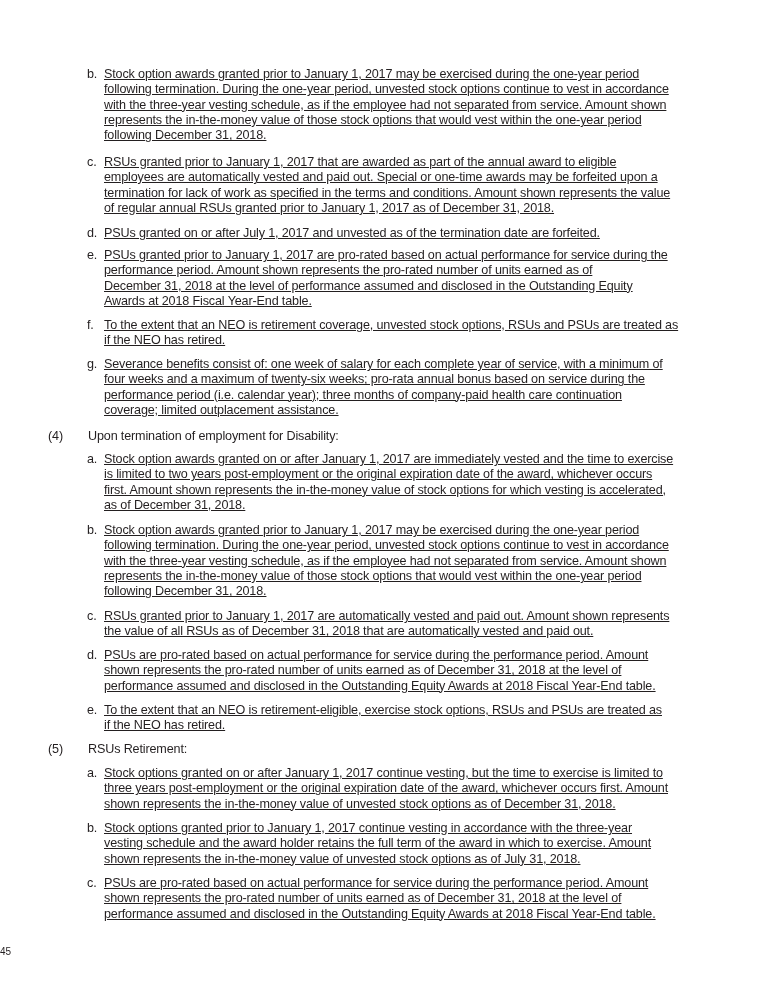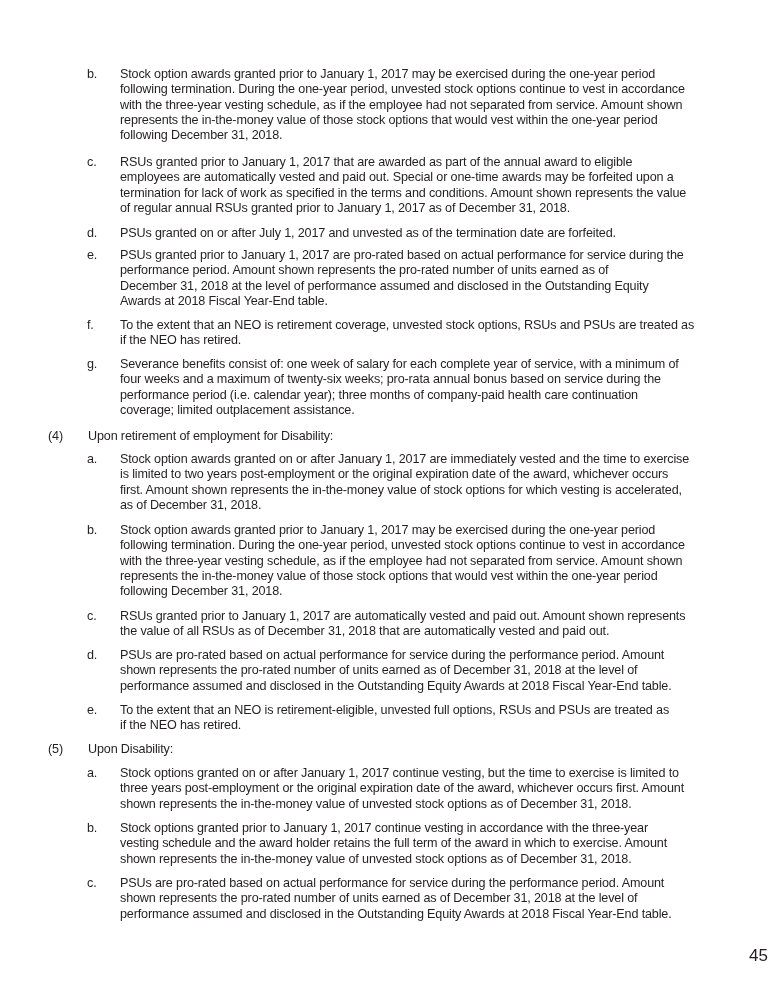--- a/index.html
+++ b/index.html
@@ -3,25 +3,25 @@
 <meta charset="utf-8">
 <style>
   html, body { margin: 0; padding: 0; background: #ffffff; }
   body { width: 768px; height: 1000px; position: relative; overflow: hidden;
          font-family: "Liberation Sans", sans-serif; color: #231f20; }
   .page { position: absolute; left: 0; top: 0; width: 768px; height: 1000px; }
   .blk { position: absolute; font-size: 12.6px; line-height: 15.3px; letter-spacing: -0.15px; }
   .blk .lbl { position: absolute; top: 0; white-space: nowrap; }
   .blk .txt { position: absolute; top: 0; white-space: pre; }
   .sub .lbl { left: 87px; }
-  .sub .txt { left: 120px; }
+  .sub .txt { left: 104px; text-decoration: underline; }
   .head .lbl { left: 48px; }
   .head .txt { left: 88px; }
-  .pagenum { position: absolute; top: 946px; left: 0; width: 768px; text-align: right;
-             font-size: 17px; }
+  .pagenum { position: absolute; top: 946px; left: 0; width: 768px; text-align: left;
+             font-size: 10px; }
 </style>
 </head>
 <body>
 
 <div class="page">
   <div class="blk sub" style="top:67px">
     <span class="lbl">b.</span>
     <span class="txt">Stock option awards granted prior to January 1, 2017 may be exercised during the one-year period
 following termination. During the one-year period, unvested stock options continue to vest in accordance
 with the three-year vesting schedule, as if the employee had not separated from service. Amount shown
@@ -53,21 +53,21 @@
   </div>
   <div class="blk sub" style="top:357px">
     <span class="lbl">g.</span>
     <span class="txt">Severance benefits consist of: one week of salary for each complete year of service, with a minimum of
 four weeks and a maximum of twenty-six weeks; pro-rata annual bonus based on service during the
 performance period (i.e. calendar year); three months of company-paid health care continuation
 coverage; limited outplacement assistance.</span>
   </div>
   <div class="blk head" style="top:429px">
     <span class="lbl">(4)</span>
-    <span class="txt">Upon retirement of employment for Disability:</span>
+    <span class="txt">Upon termination of employment for Disability:</span>
   </div>
   <div class="blk sub" style="top:452px">
     <span class="lbl">a.</span>
     <span class="txt">Stock option awards granted on or after January 1, 2017 are immediately vested and the time to exercise
 is limited to two years post-employment or the original expiration date of the award, whichever occurs
 first. Amount shown represents the in-the-money value of stock options for which vesting is accelerated,
 as of December 31, 2018.</span>
   </div>
   <div class="blk sub" style="top:523px">
     <span class="lbl">b.</span>
@@ -83,38 +83,38 @@
 the value of all RSUs as of December 31, 2018 that are automatically vested and paid out.</span>
   </div>
   <div class="blk sub" style="top:648px">
     <span class="lbl">d.</span>
     <span class="txt">PSUs are pro-rated based on actual performance for service during the performance period. Amount
 shown represents the pro-rated number of units earned as of December 31, 2018 at the level of
 performance assumed and disclosed in the Outstanding Equity Awards at 2018 Fiscal Year-End table.</span>
   </div>
   <div class="blk sub" style="top:703px">
     <span class="lbl">e.</span>
-    <span class="txt">To the extent that an NEO is retirement-eligible, unvested full options, RSUs and PSUs are treated as
+    <span class="txt">To the extent that an NEO is retirement-eligible, exercise stock options, RSUs and PSUs are treated as
 if the NEO has retired.</span>
   </div>
   <div class="blk head" style="top:742px">
     <span class="lbl">(5)</span>
-    <span class="txt">Upon Disability:</span>
+    <span class="txt">RSUs Retirement:</span>
   </div>
   <div class="blk sub" style="top:766px">
     <span class="lbl">a.</span>
     <span class="txt">Stock options granted on or after January 1, 2017 continue vesting, but the time to exercise is limited to
 three years post-employment or the original expiration date of the award, whichever occurs first. Amount
 shown represents the in-the-money value of unvested stock options as of December 31, 2018.</span>
   </div>
   <div class="blk sub" style="top:821px">
     <span class="lbl">b.</span>
     <span class="txt">Stock options granted prior to January 1, 2017 continue vesting in accordance with the three-year
 vesting schedule and the award holder retains the full term of the award in which to exercise. Amount
-shown represents the in-the-money value of unvested stock options as of December 31, 2018.</span>
+shown represents the in-the-money value of unvested stock options as of July 31, 2018.</span>
   </div>
   <div class="blk sub" style="top:876px">
     <span class="lbl">c.</span>
     <span class="txt">PSUs are pro-rated based on actual performance for service during the performance period. Amount
 shown represents the pro-rated number of units earned as of December 31, 2018 at the level of
 performance assumed and disclosed in the Outstanding Equity Awards at 2018 Fiscal Year-End table.</span>
   </div>
 
   <div class="pagenum">45</div>
 </div>

